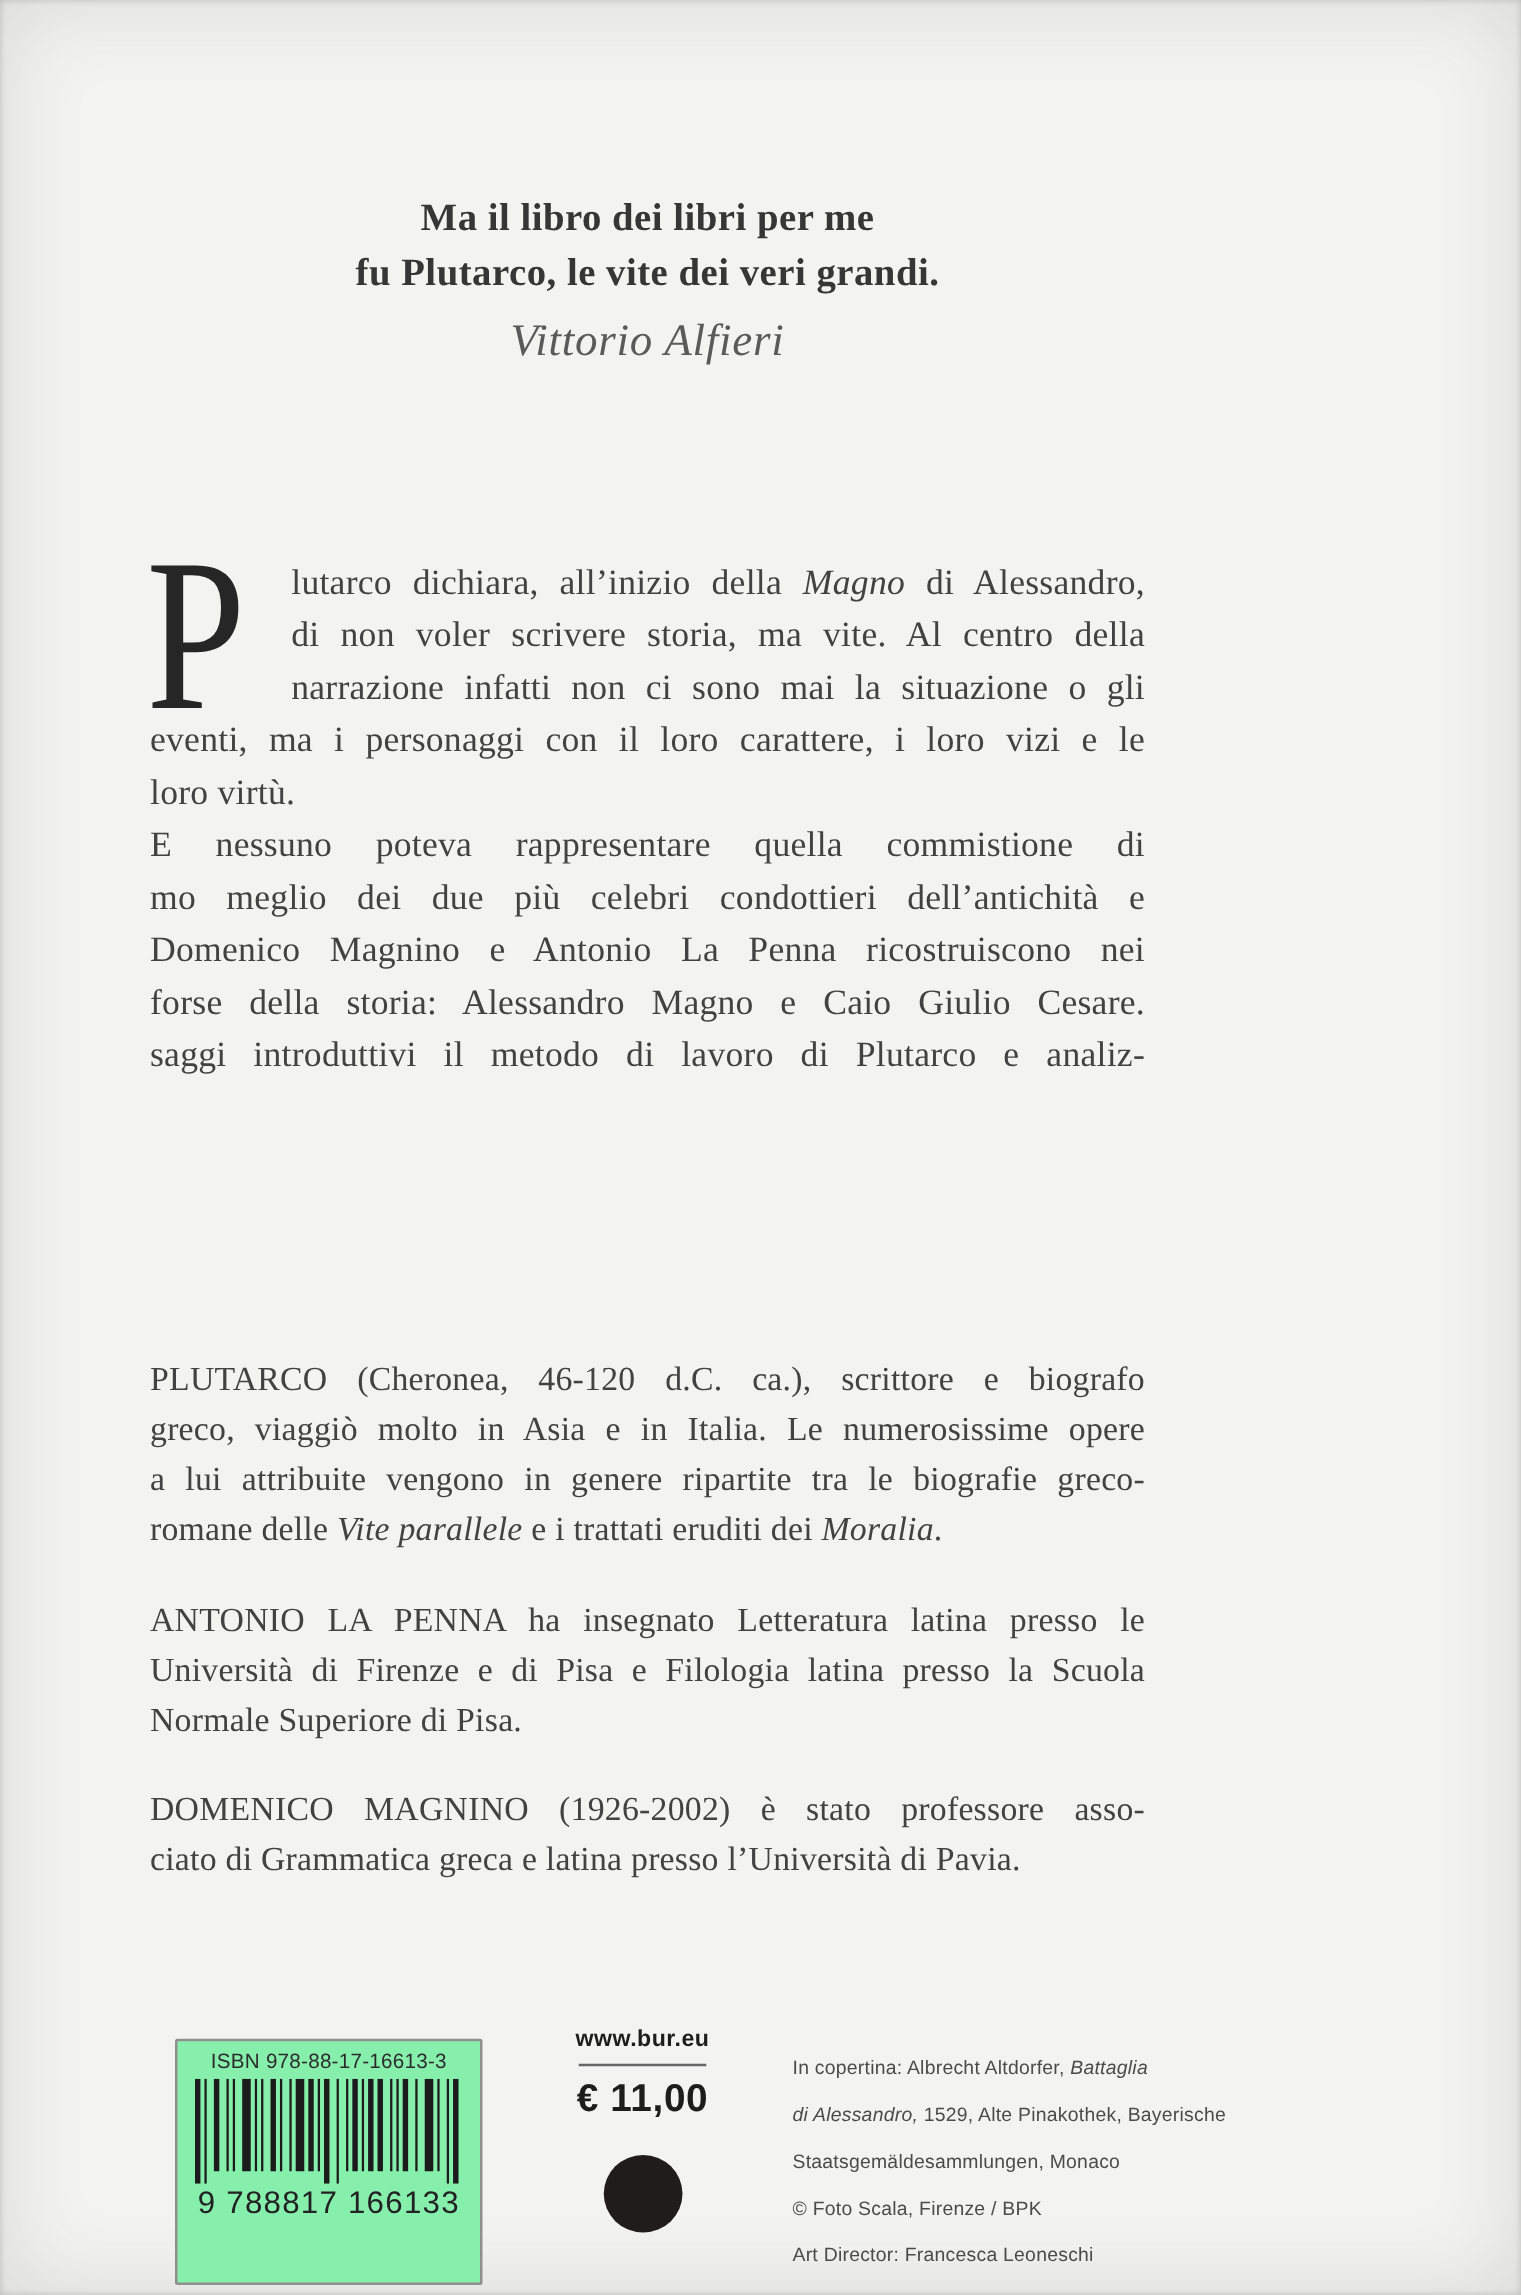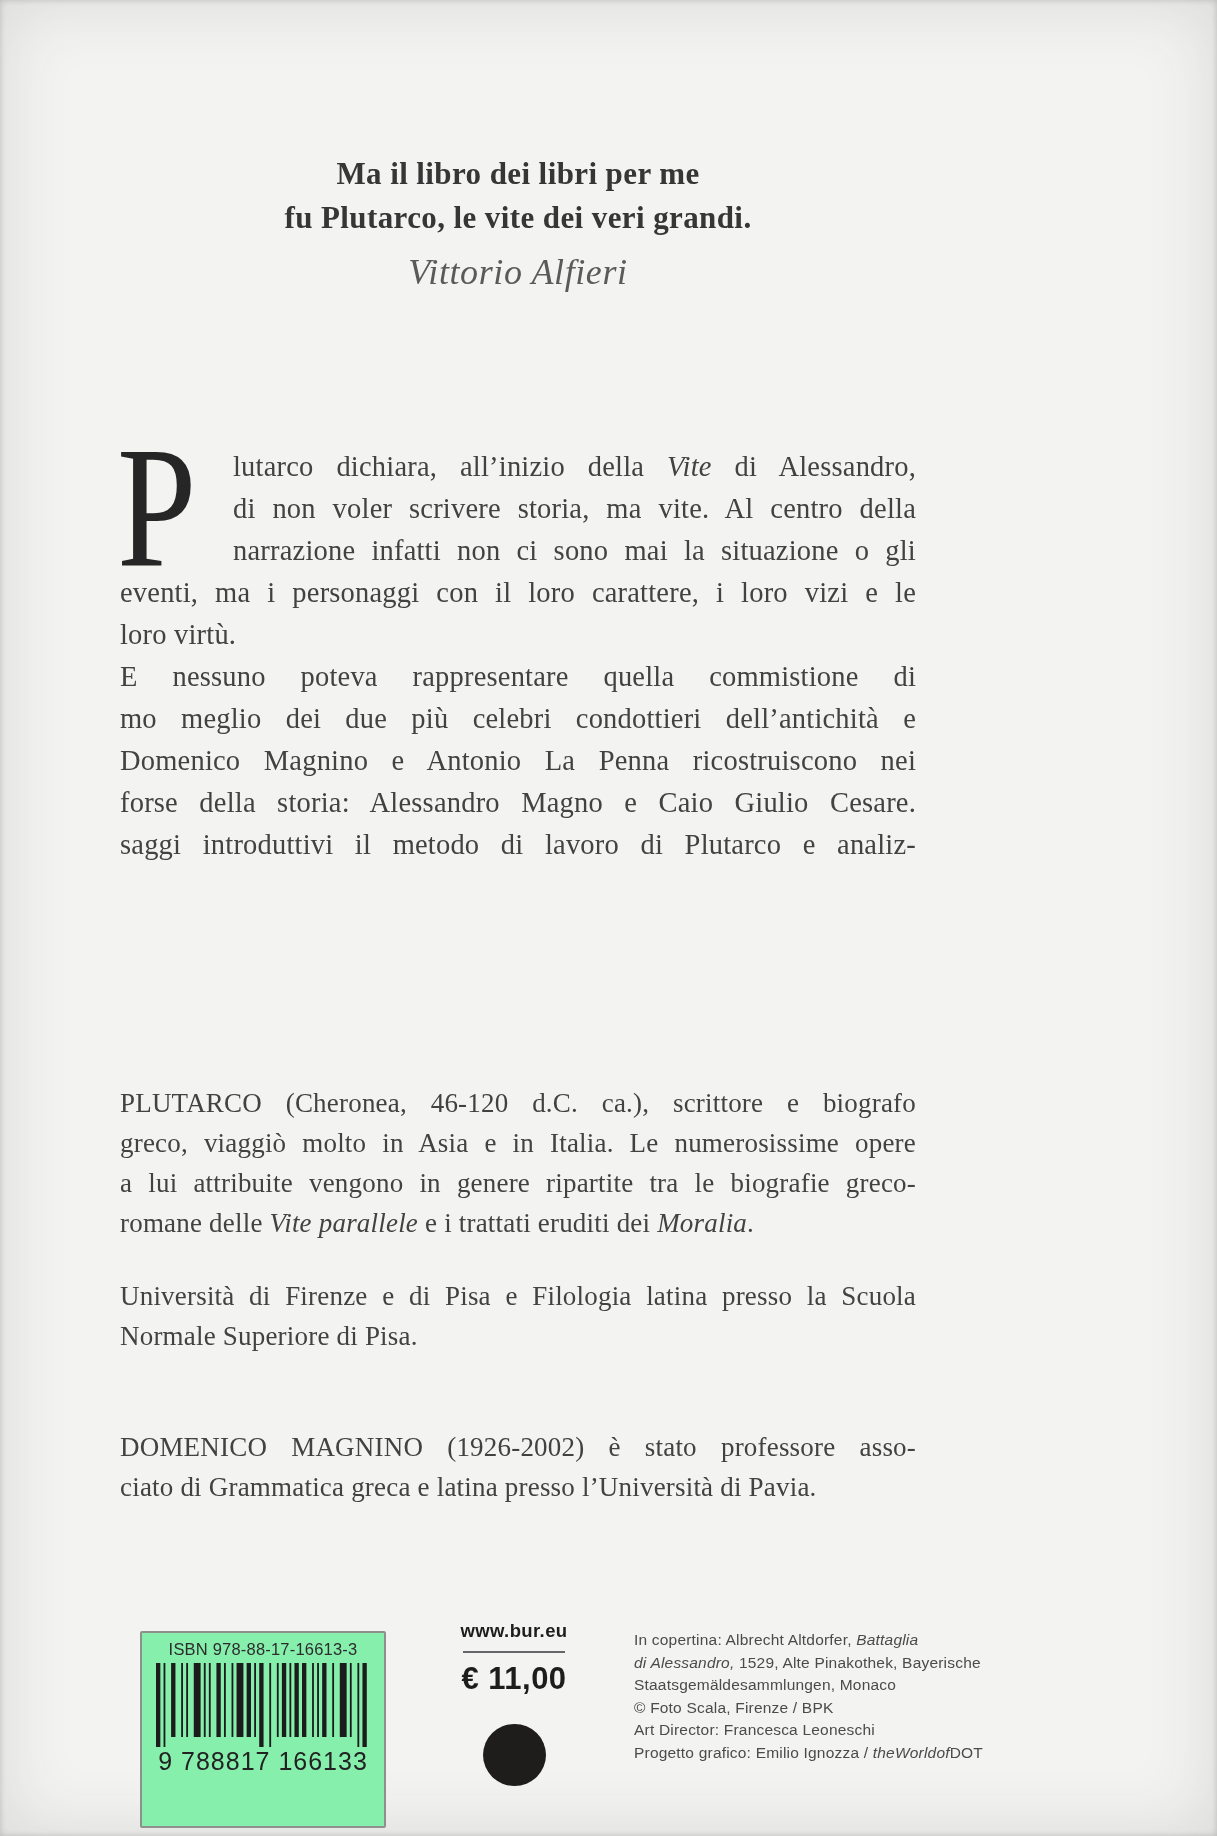--- a/index.html
+++ b/index.html
@@ -31,21 +31,21 @@
     font-size:28.5px;line-height:42px;color:#424242;
     letter-spacing:.2px;
   }
   .synopsis .drop{
     position:absolute;left:-3px;top:-25px;
     font-size:174px;line-height:1;color:#262626;
     transform:scaleX(.82);transform-origin:0 0;
   }
   .t-line{text-align:justify;text-align-last:justify;white-space:nowrap;}
   .t-line.last{text-align:justify;text-align-last:left;}
-  .t-line.plain{text-align:left;text-align-last:left;}
+  .t-line.plain{text-align:left;text-align-last:left;margin-top:15px;}
   .synopsis .t-line.indent{margin-left:113px;}
   
   .bio{
     position:absolute;left:120px;width:796px;
     font-size:27px;line-height:40px;color:#424242;letter-spacing:.2px;
   }
   .bio1{top:1083px;}
   .bio2{top:1276px;}
   .bio3{top:1427px;}
   
@@ -84,40 +84,41 @@
 
   <div class="epigraph">
     <div>Ma il libro dei libri per me</div>
     <div>fu Plutarco, le vite dei veri grandi.</div>
     <div class="attr">Vittorio Alfieri</div>
   </div>
 
   <div class="synopsis">
     <span class="drop">P</span>
     <div>
-        <div class="t-line indent"><span>lutarco dichiara, all’inizio della </span><i>Vite</i><span> di Alessandro,</span></div>
+        <div class="t-line indent"><span>lutarco dichiara, all’inizio della </span><i>Magno</i><span> di Alessandro,</span></div>
         <div class="t-line indent"><span>di non voler scrivere storia, ma vite. Al centro della</span></div>
         <div class="t-line indent"><span>narrazione infatti non ci sono mai la situazione o gli</span></div>
         <div class="t-line"><span>eventi, ma i personaggi con il loro carattere, i loro vizi e le</span></div>
         <div class="t-line last"><span>loro virtù.</span></div>
         <div class="t-line"><span>E nessuno poteva rappresentare quella commistione di</span></div>
         <div class="t-line"><span>mo meglio dei due più celebri condottieri dell’antichità e</span></div>
         <div class="t-line"><span>Domenico Magnino e Antonio La Penna ricostruiscono nei</span></div>
         <div class="t-line"><span>forse della storia: Alessandro Magno e Caio Giulio Cesare.</span></div>
         <div class="t-line"><span>saggi introduttivi il metodo di lavoro di Plutarco e analiz-</span></div>
       </div>
   </div>
 
   <div class="bio bio1">
       <div class="t-line"><span>PLUTARCO (Cheronea, 46-120 d.C. ca.), scrittore e biografo</span></div>
       <div class="t-line"><span>greco, viaggiò molto in Asia e in Italia. Le numerosissime opere</span></div>
       <div class="t-line"><span>a lui attribuite vengono in genere ripartite tra le biografie greco-</span></div>
       <div class="t-line last"><span>romane delle </span><i>Vite parallele</i><span> e i trattati eruditi dei </span><i>Moralia</i><span>.</span></div>
     </div>
   <div class="bio bio2">
+      <div class="t-line"><span>ANTONIO LA PENNA ha insegnato Letteratura latina presso le</span></div>
       <div class="t-line"><span>Università di Firenze e di Pisa e Filologia latina presso la Scuola</span></div>
       <div class="t-line last"><span>Normale Superiore di Pisa.</span></div>
     </div>
   <div class="bio bio3">
       <div class="t-line"><span>DOMENICO MAGNINO (1926-2002) è stato professore asso-</span></div>
       <div class="t-line last"><span>ciato di Grammatica greca e latina presso l’Università di Pavia.</span></div>
     </div>
 
   <div class="isbn-box">
     <div class="isbn-label">ISBN 978-88-17-16613-3</div>

